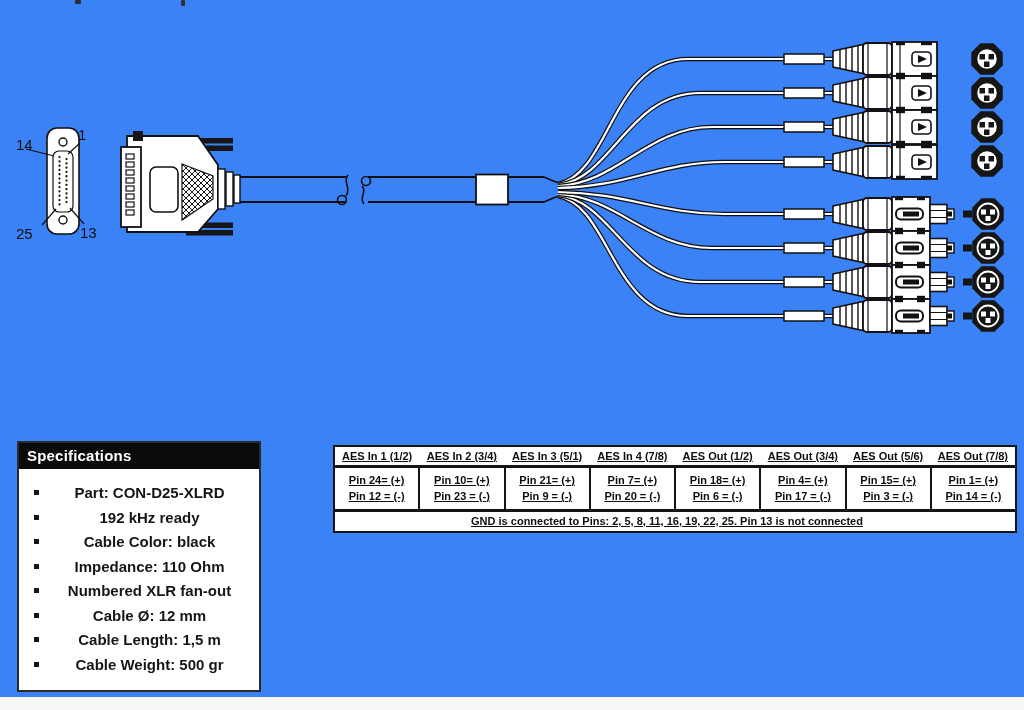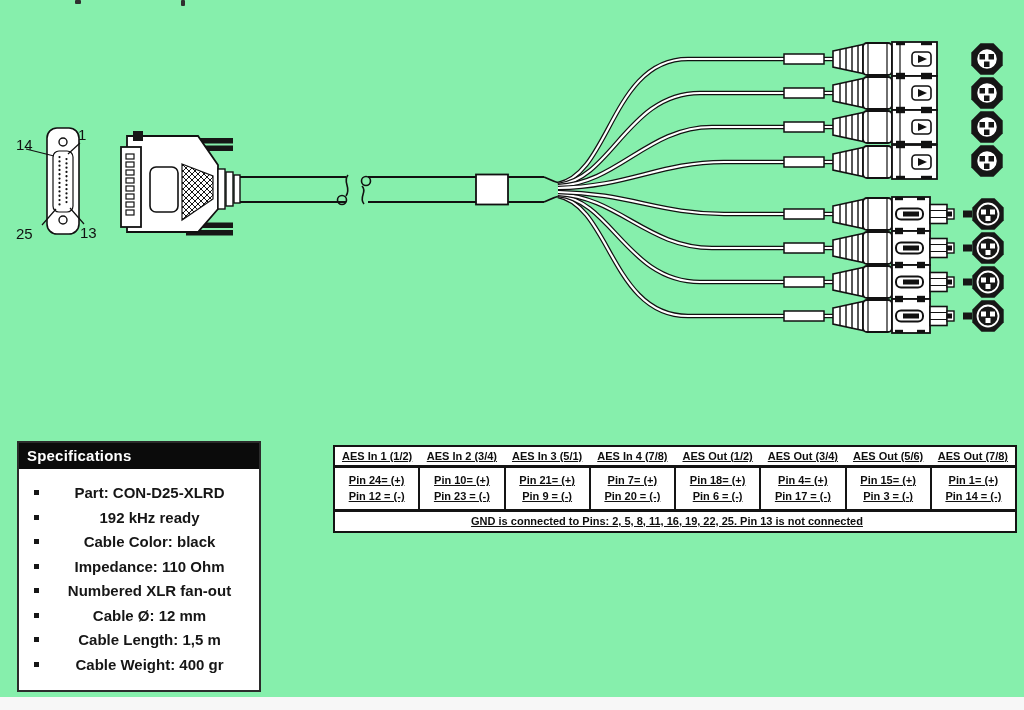--- a/index.html
+++ b/index.html
@@ -1,16 +1,16 @@
 <!DOCTYPE html>
 <html><head>
 <meta charset="utf-8">
 <style>
   html,body{margin:0;padding:0;background:#fff;}
-  .screen{position:relative;width:1024px;height:710px;background:#86efac;overflow:hidden;
+  .screen{position:relative;width:1024px;height:710px;background:#3b82f6;overflow:hidden;
           font-family:"Liberation Sans",sans-serif;color:#111;}
   .artifact{position:absolute;background:#2f2f2f;border-radius:1px;}
   .bottom-band{position:absolute;left:0;top:697px;width:1024px;height:13px;background:#f7f7f7;}
 
   
   #diagram{position:absolute;left:0;top:0;}
 
   
   .spec-panel{position:absolute;left:17px;top:441px;width:244px;height:251px;
               border:2px solid #2b2b2b;box-sizing:border-box;background:#fff;}
@@ -215,21 +215,21 @@
   <div class="spec-panel">
     <div class="spec-header">Specifications</div>
     <ul class="spec-list">
       <li>Part: CON-D25-XLRD</li>
       <li>192 kHz ready</li>
       <li>Cable Color: black</li>
       <li>Impedance: 110 Ohm</li>
       <li>Numbered XLR fan-out</li>
       <li>Cable Ø: 12 mm</li>
       <li>Cable Length: 1,5 m</li>
-      <li>Cable Weight: 400 gr</li>
+      <li>Cable Weight: 500 gr</li>
     </ul>
   </div>
 
   <div class="pinout-wrap">
     <table class="pinout">
       <tbody>
           <tr>
         <th>AES In 1 (1/2)</th>
         <th>AES In 2 (3/4)</th>
         <th>AES In 3 (5/1)</th>

